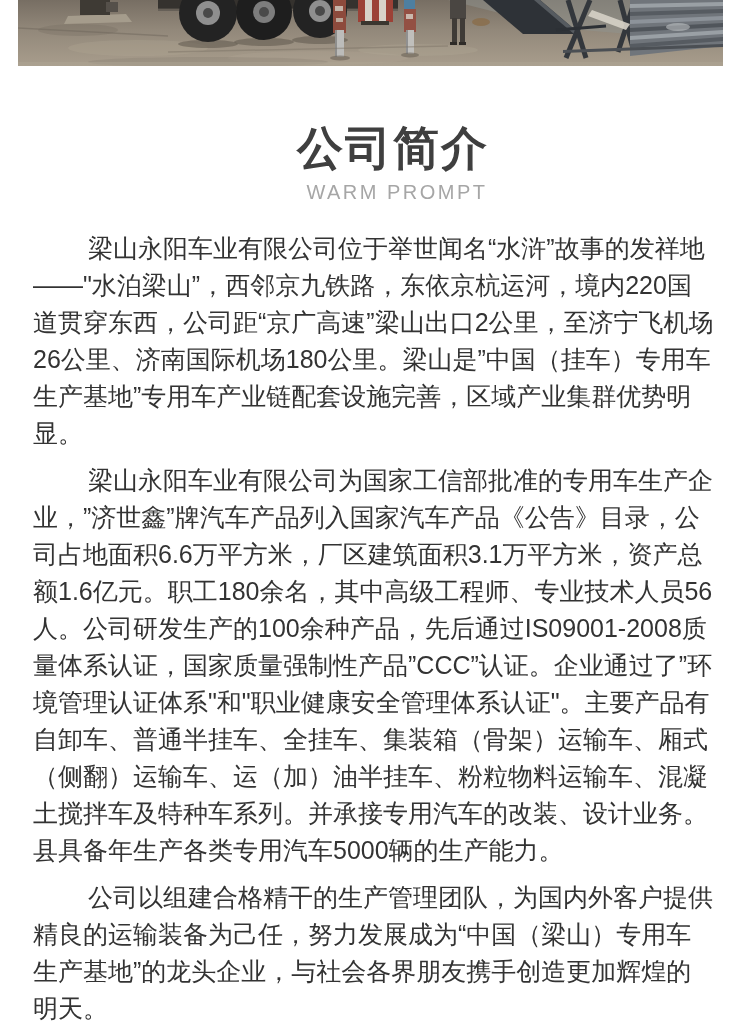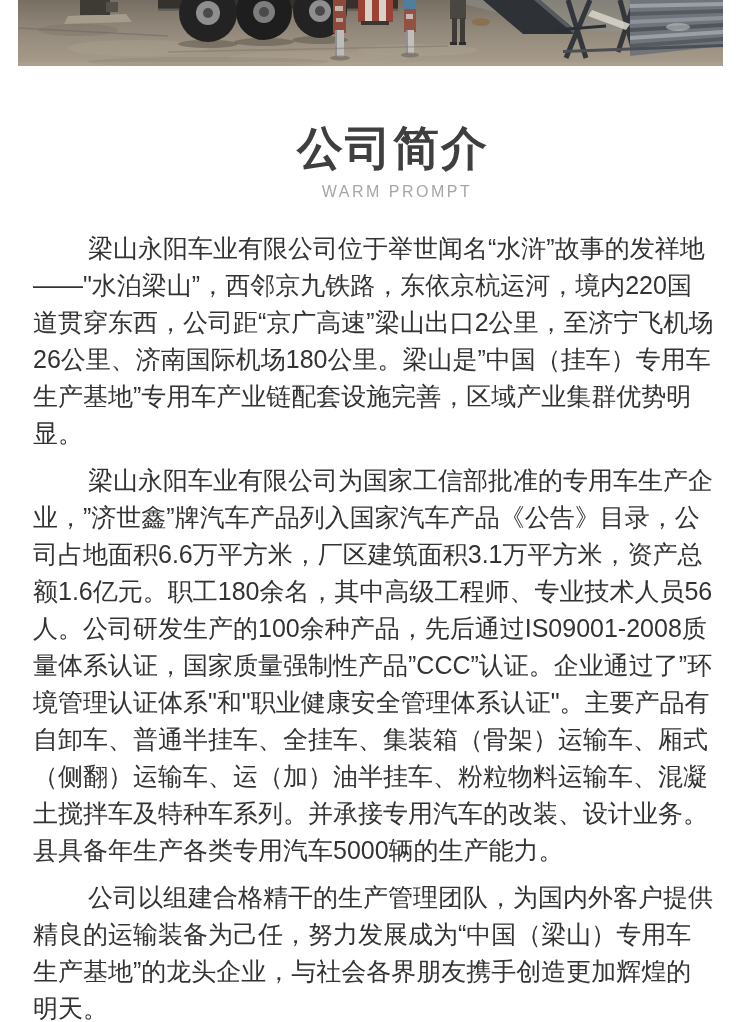--- a/index.html
+++ b/index.html
@@ -36,21 +36,21 @@
   .page-title{
     margin:54px 0 0 0;
     font-size:46px;
     line-height:56px;
     font-weight:bold;
     letter-spacing:2px;
     color:var(--titleColor);
   }
   .page-subtitle{
     margin:6px 0 0 8px;
-    font-size:16px;
+    font-size:20px;
     line-height:20px;
     font-weight:normal;
     letter-spacing:2.5px;
     color:var(--subtitleColor);
     text-align:center;
   }
   .content{
     position:absolute;
     left:0;top:202px;
     width:750px;

